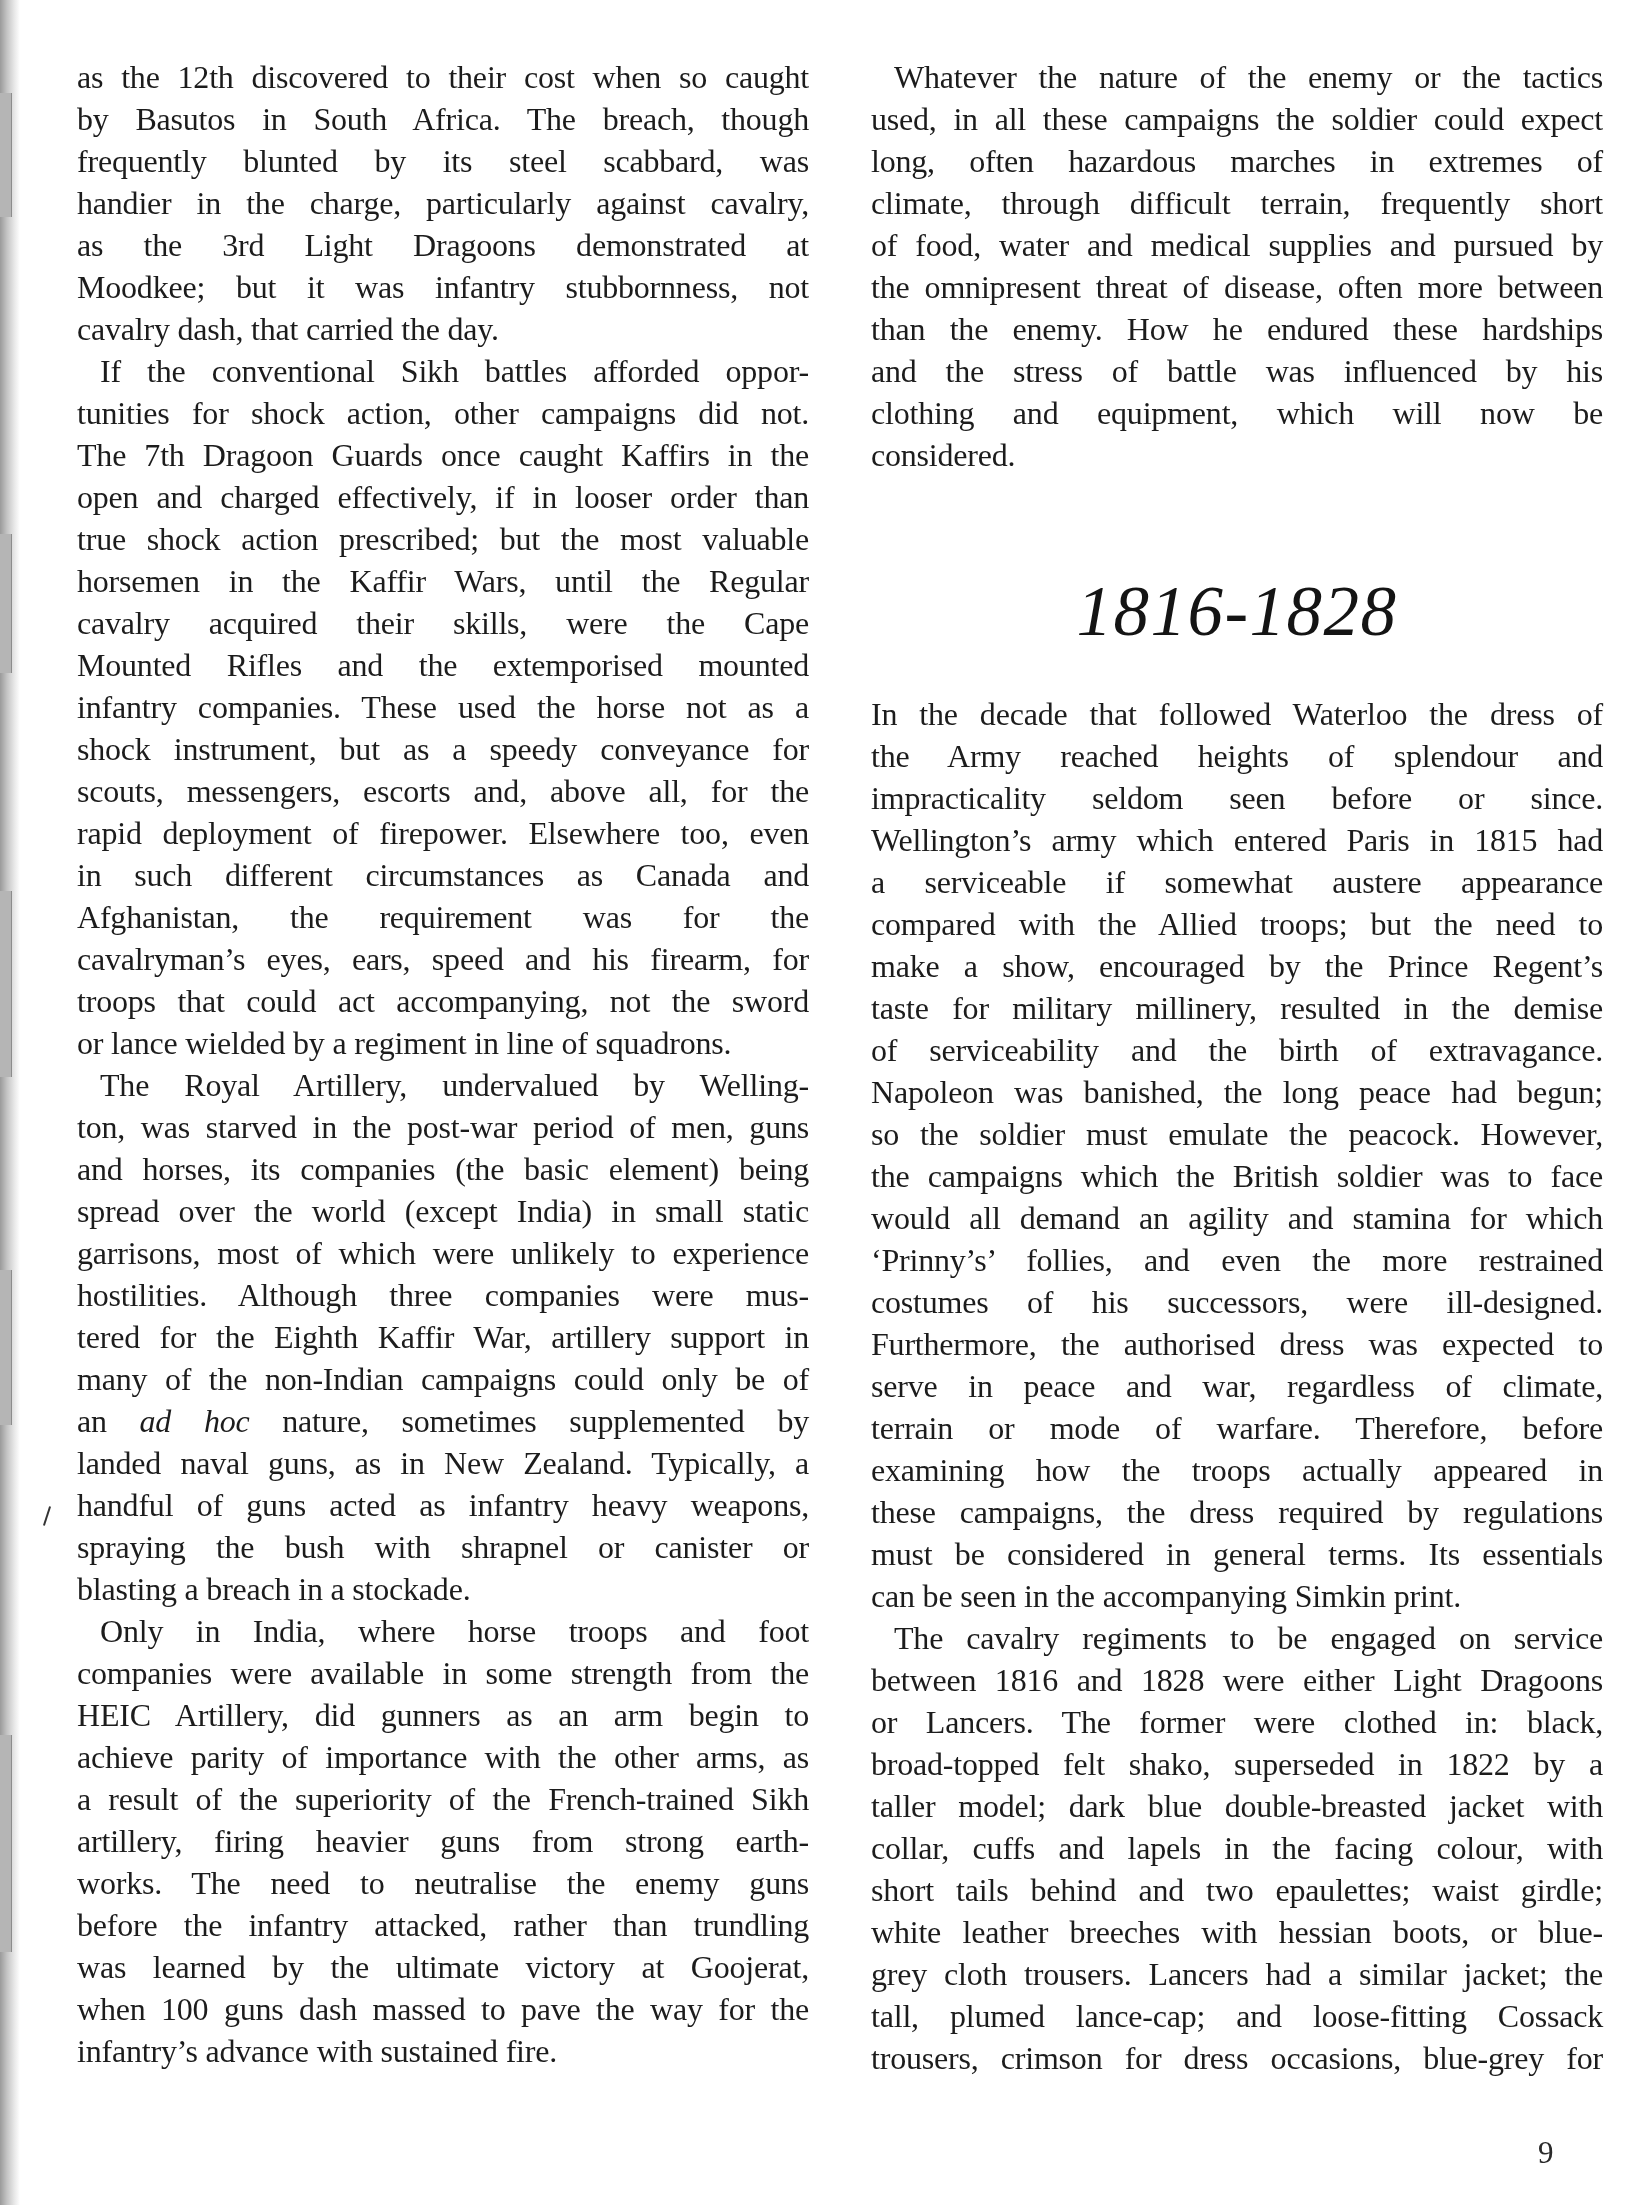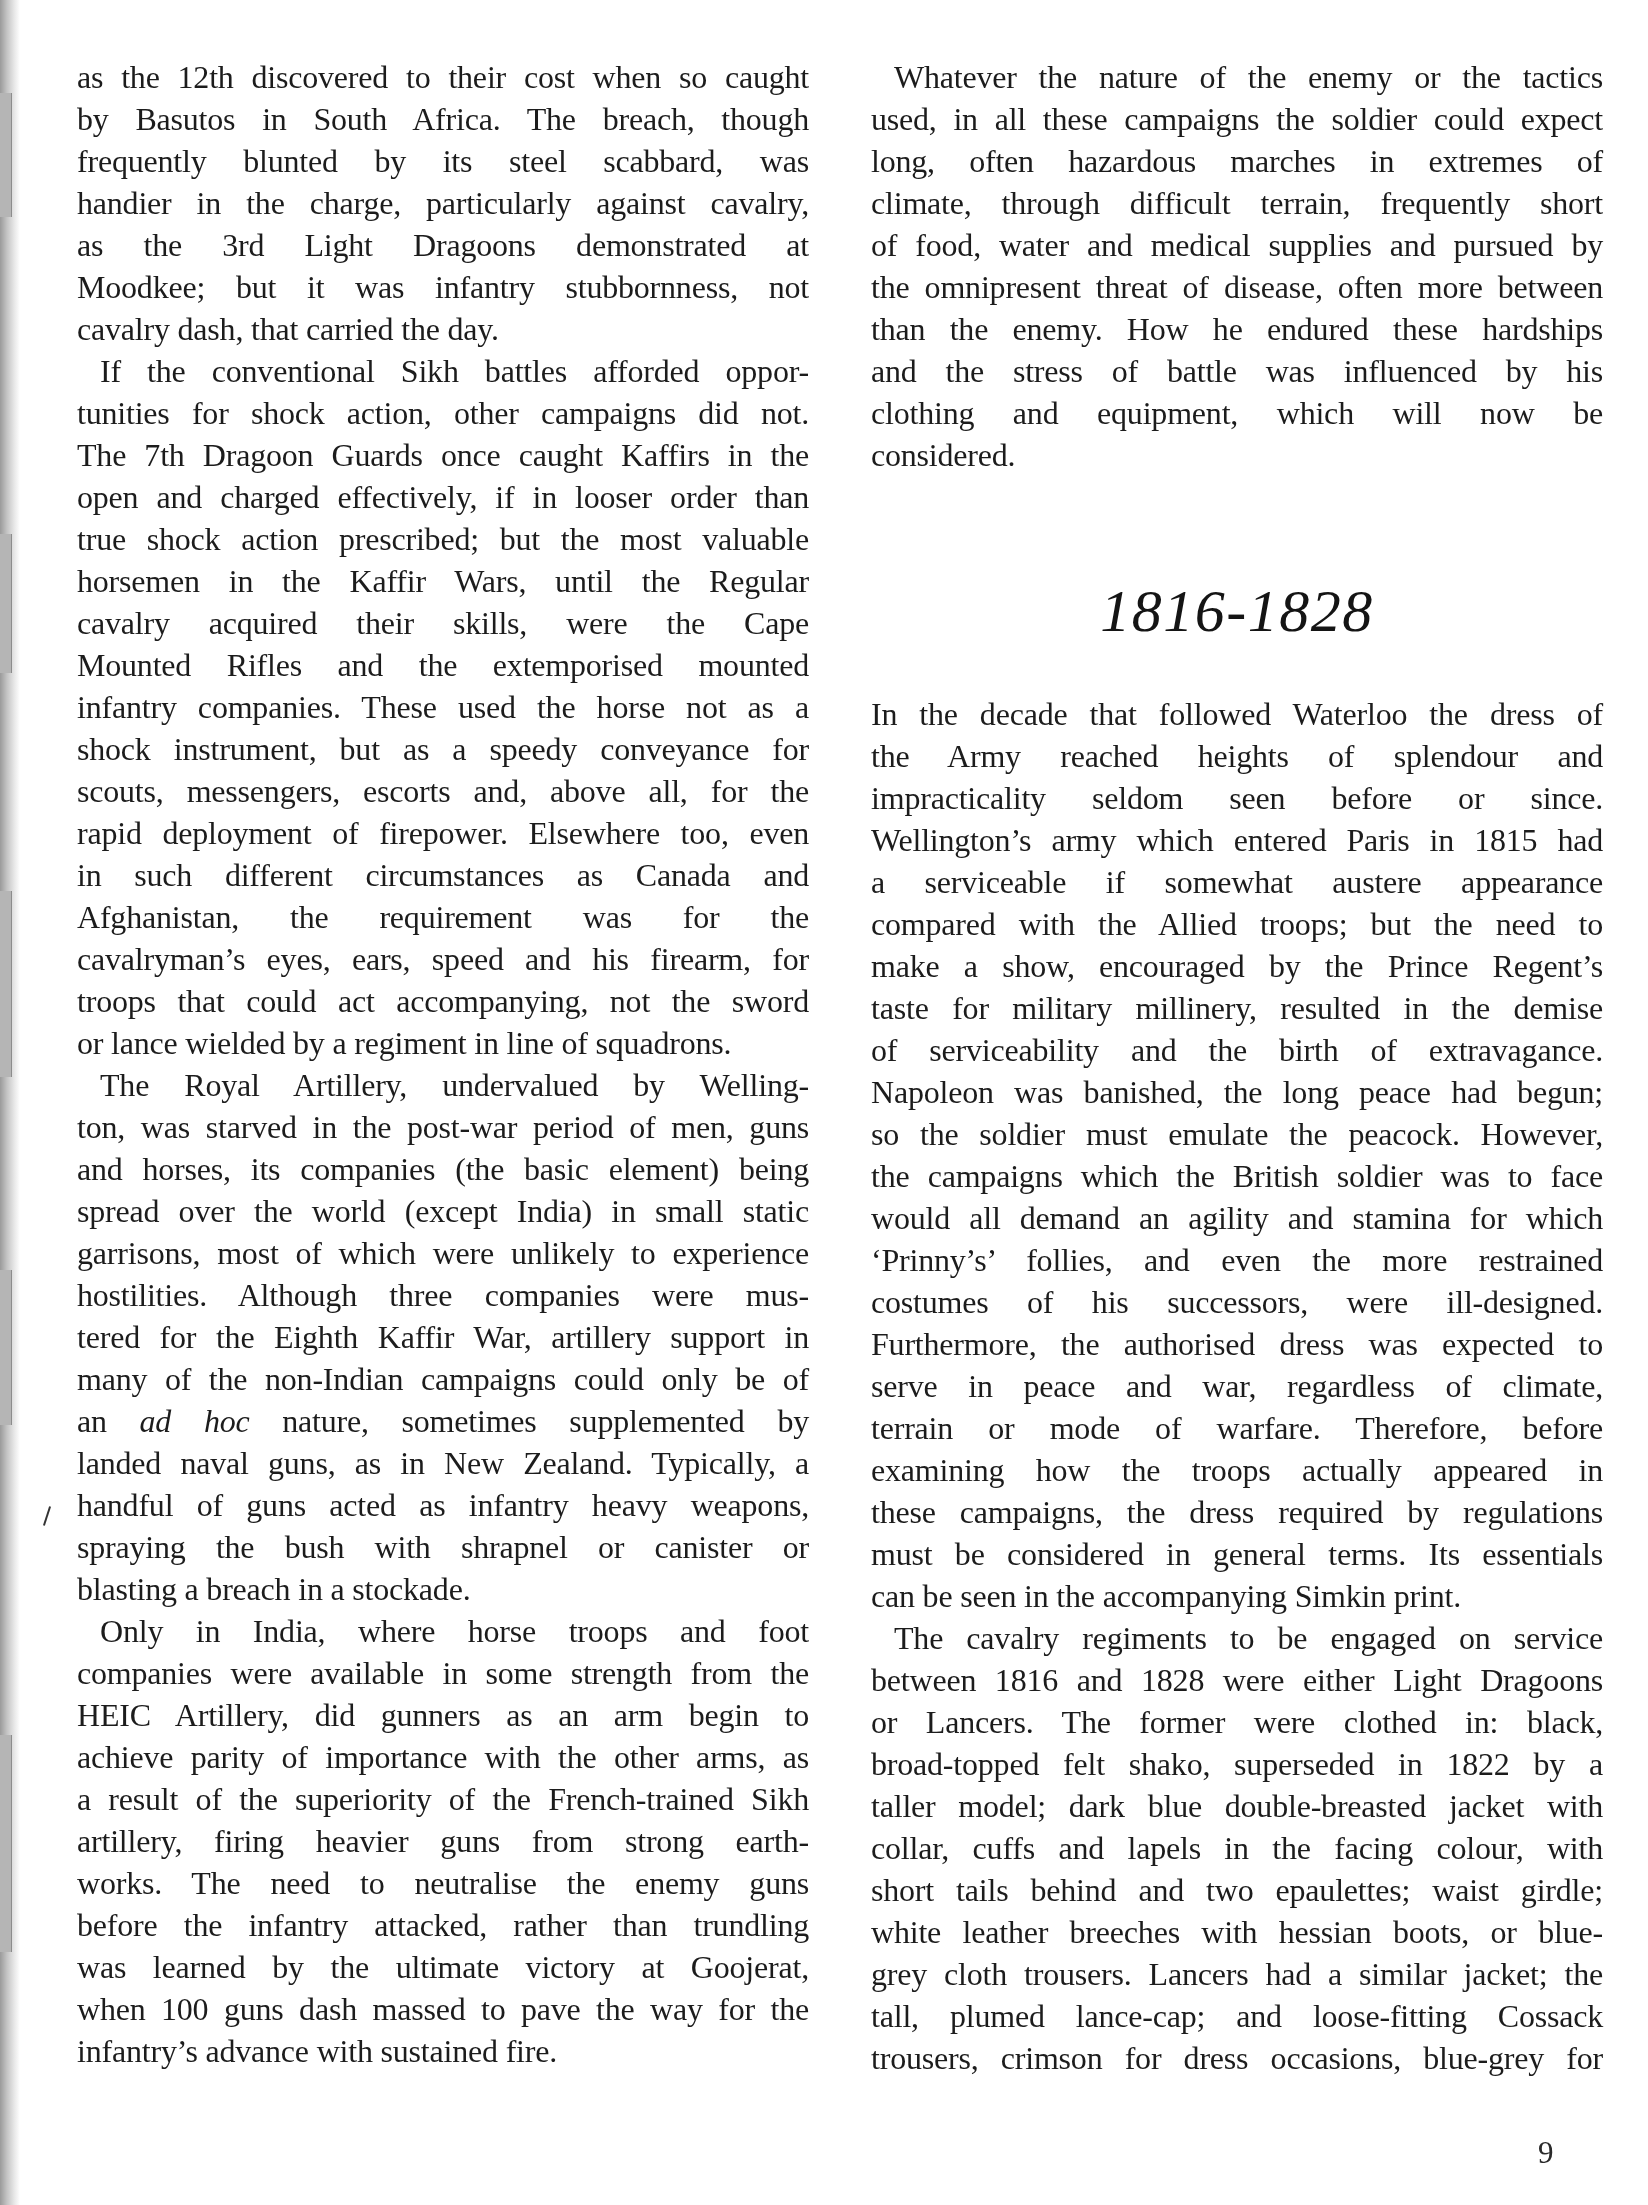--- a/index.html
+++ b/index.html
@@ -37,21 +37,21 @@
       overflow: visible;
       letter-spacing: -0.2px;
     }
     .line.last { text-align-last: left; }
     .line.indent { padding-left: 23px; }
     .paragraph { display: block; }
     .heading {
       display: block;
       text-align: center;
       font-style: italic;
-      font-size: 60px;
+      font-size: 71px;
       height: 217px;
       line-height: 163px;
       letter-spacing: 1.5px;
       color: #141414;
       padding-top: 54px;
       box-sizing: border-box;
     }
     .page-number {
       position: absolute;
       left: 1538px; top: 2132px;

